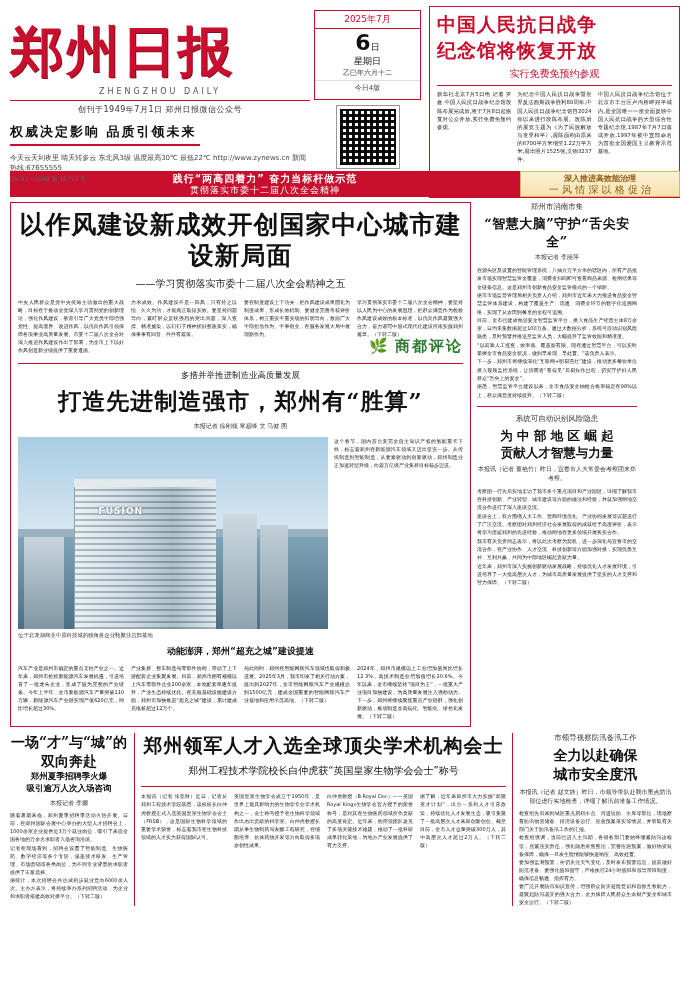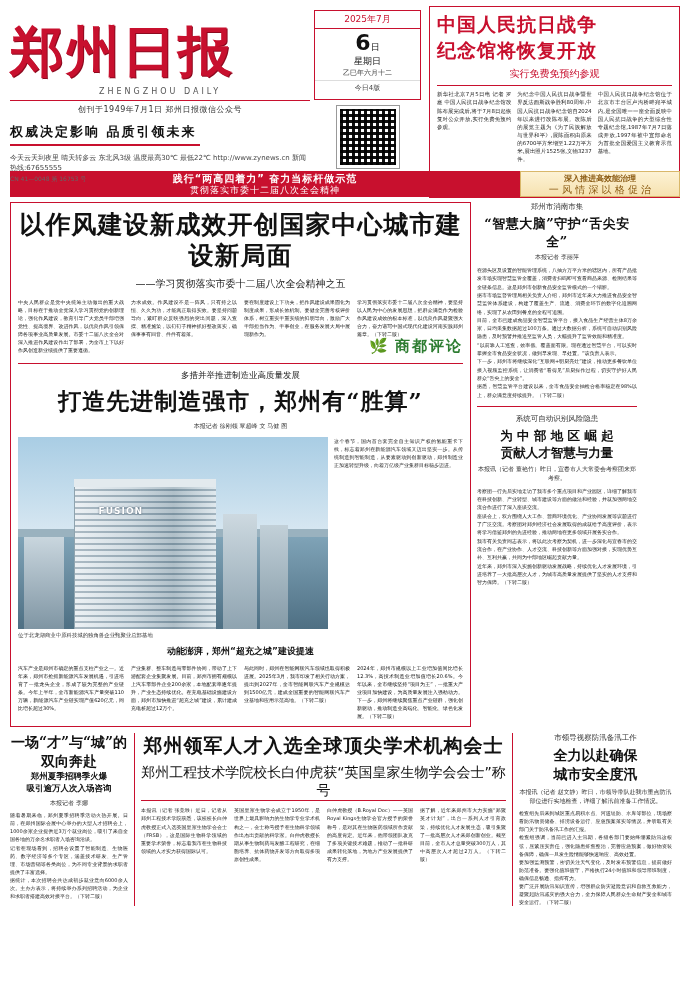--- a/index.html
+++ b/index.html
@@ -165,21 +165,21 @@
   .fr { width:160px; }
   .f-title {
     font-family:"DejaVu Serif",serif; font-size:14px; font-weight:bold; text-align:center; line-height:1.35;
   }
   .f-sub { font-size:8.5px; font-weight:bold; text-align:center; }
   .f-by { font-size:6px; text-align:center; color:#333; margin:4px 0 3px; }
   .f-text { font-size:5px; line-height:1.62; text-align:justify; color:#222; }
   .f-title-big {
     font-family:"DejaVu Serif",serif; font-size:19px; font-weight:bold; text-align:center; letter-spacing:1px;
   }
-  .f-sub-line { font-size:14px; text-align:center; margin-top:5px; padding-bottom:0; border-bottom:1px solid #c8102e;}
+  .f-sub-line { font-size:10px; text-align:center; margin-top:5px; padding-bottom:8px; border-bottom:1px solid #c8102e;}
   .f3 { display:flex; gap:7px; margin-top:5px; }
   .f3 > div { flex:1; }
   .vline { border-left:1px solid #c8102e; }
 </style>
 </head>
 <body>
 
 <div class="page">
 
   <div class="masthead">

